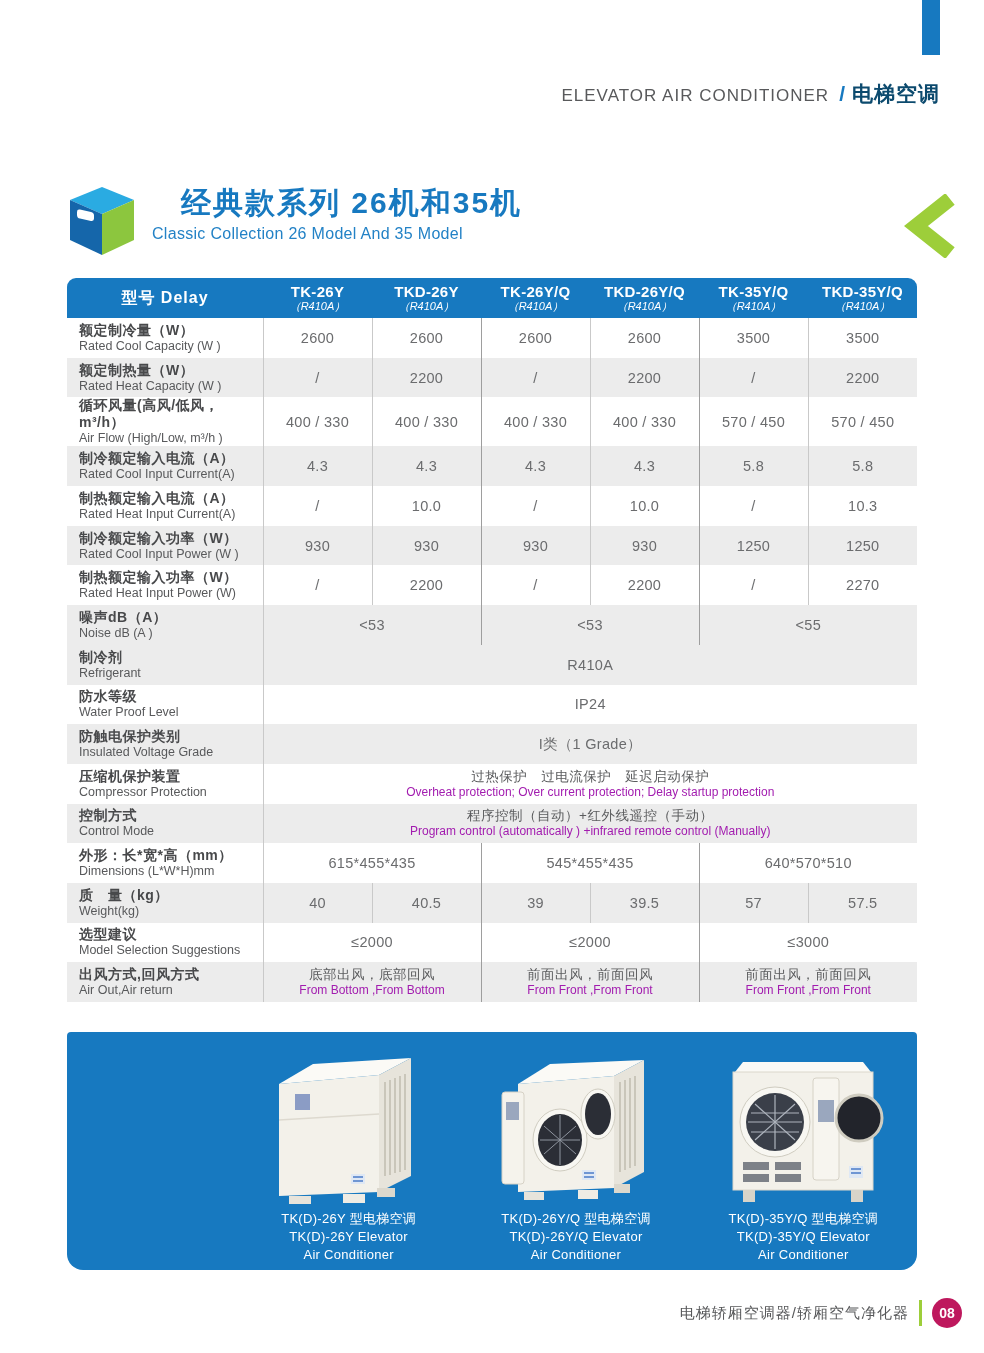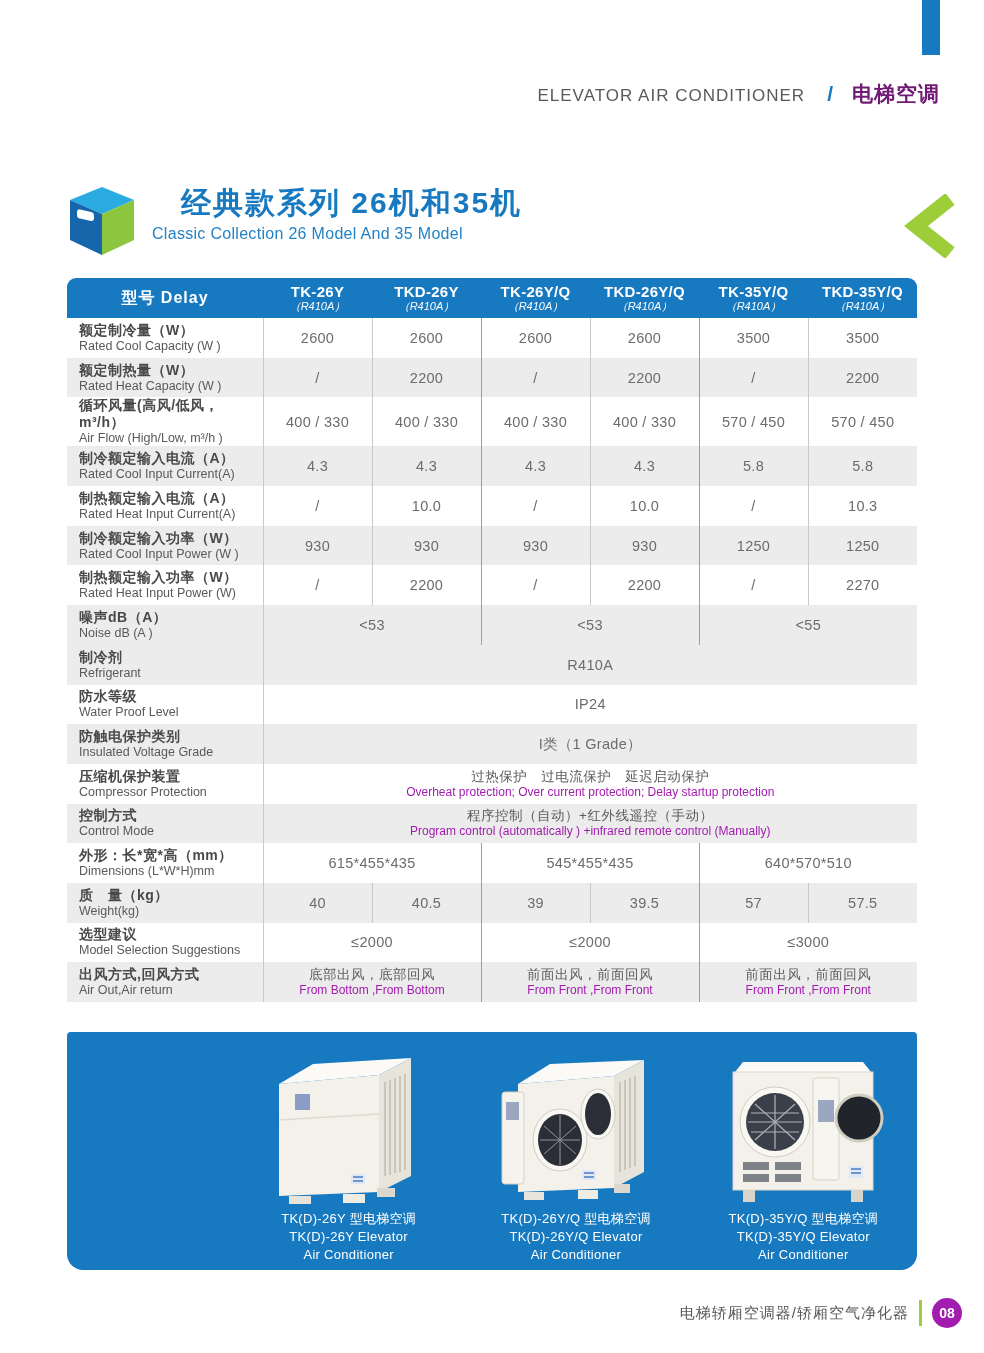--- a/index.html
+++ b/index.html
@@ -5,24 +5,24 @@
   * { margin:0; padding:0; box-sizing:border-box; }
   html,body { background:#ffffff; }
   body {
     width:984px; height:1353px; position:relative; overflow:hidden;
     font-family:"Liberation Sans","DejaVu Sans",sans-serif;
     -webkit-font-smoothing:antialiased;
   }
 
   
   .top-bar { position:absolute; top:0; right:44px; width:18px; height:55px; background:#1779c0; }
-  .page-header { position:absolute; top:80px; right:44px; display:flex; align-items:baseline; white-space:nowrap;gap:12px; }
+  .page-header { position:absolute; top:80px; right:44px; display:flex; align-items:baseline; white-space:nowrap; }
   .page-header .en { font-size:17px; color:#58595b; letter-spacing:1px; font-weight:500; }
   .page-header .sep { font-size:21px; color:#1779c0; font-weight:bold; margin:0 7px 0 10px; }
-  .page-header .zh { font-size:21px; color:#701a75; font-weight:bold; letter-spacing:1px; }
+  .page-header .zh { font-size:21px; color:#0c4a6e; font-weight:bold; letter-spacing:1px; }
 
   
   .section-title { position:absolute; top:183px; left:68px; display:flex; align-items:flex-start; }
   .cube-wrap { width:68px; height:72px; margin-top:2px; }
   .title-text { margin-left:16px; }
   .title-text .zh { font-size:30px; font-weight:bold; color:#1779c0; letter-spacing:2px; line-height:40px;margin-left:29px; }
   .title-text .en { font-size:16px; color:#2382c6; margin-top:2px; letter-spacing:0.3px; }
   .chevron-wrap { position:absolute; top:194px; right:28px; width:52px; height:64px; }
 
   
@@ -57,21 +57,21 @@
   .product { width:240px; display:flex; flex-direction:column; align-items:center; }
   .product svg { margin-top:16px; }
   .caption { margin-top:4px; text-align:center; color:#ffffff; }
   .caption span { display:block; font-size:13px; line-height:18px; letter-spacing:0.3px; }
 
   
   .footer { position:absolute; top:1298px; right:22px; display:flex; align-items:center; }
   .footer .txt { font-size:15px; color:#57585a; letter-spacing:1px; }
   .footer .bar { width:3px; height:26px; background:#9dce3a; margin:0 10px; }
   .footer .badge {
-    width:30px; height:30px; border-radius:50%; background:#a21caf;
+    width:30px; height:30px; border-radius:50%; background:#be185d;
     color:#fff; font-size:14px; font-weight:bold; display:flex; align-items:center; justify-content:center;
   }
 </style>
 </head>
 <body>
 
 <div class="top-bar"></div>
 
 <div class="page-header">
   <span class="en">ELEVATOR AIR CONDITIONER</span>

